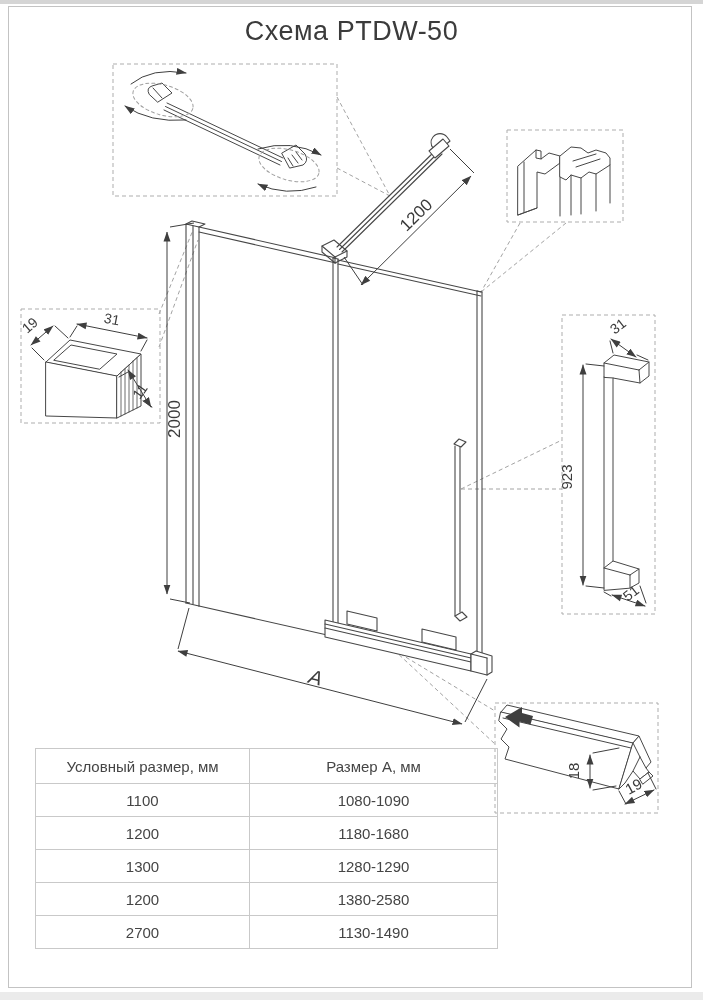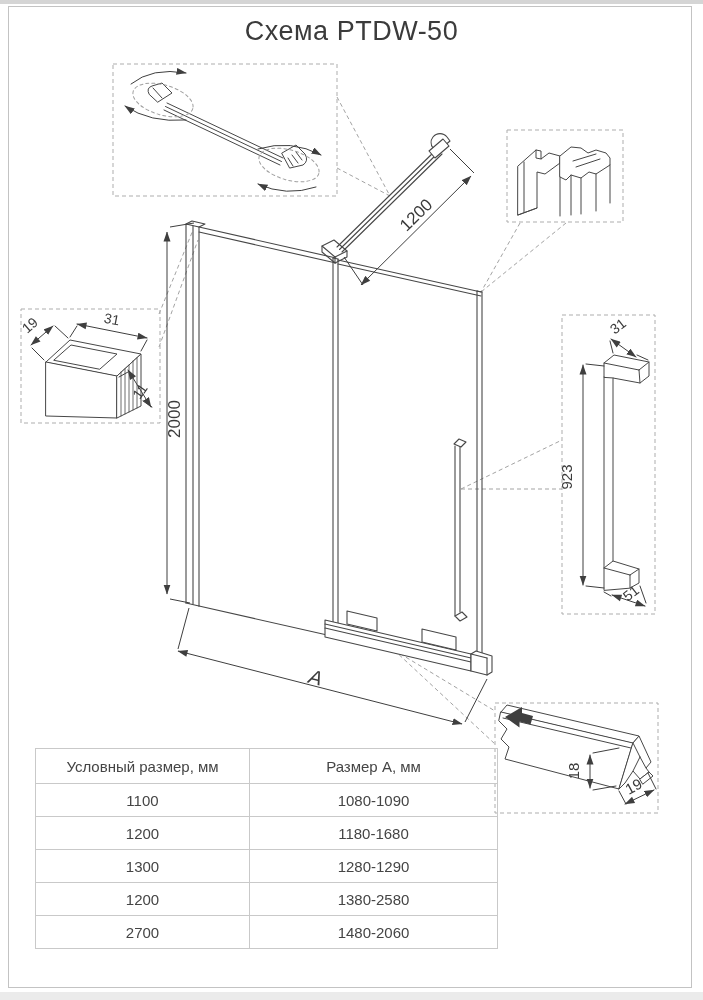--- a/index.html
+++ b/index.html
@@ -274,17 +274,17 @@
       <tr>
         <td>1300</td>
         <td>1280-1290</td>
       </tr>
       <tr>
         <td>1200</td>
         <td>1380-2580</td>
       </tr>
       <tr>
         <td>2700</td>
-        <td>1480-2060</td>
+        <td>1130-1490</td>
       </tr>
     </tbody>
   </table>
 </div>
 
 </body></html>

